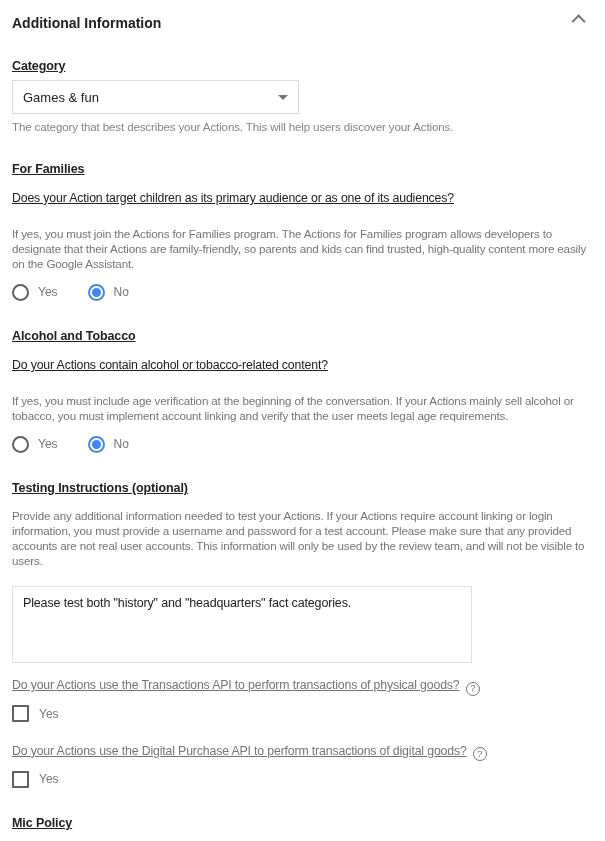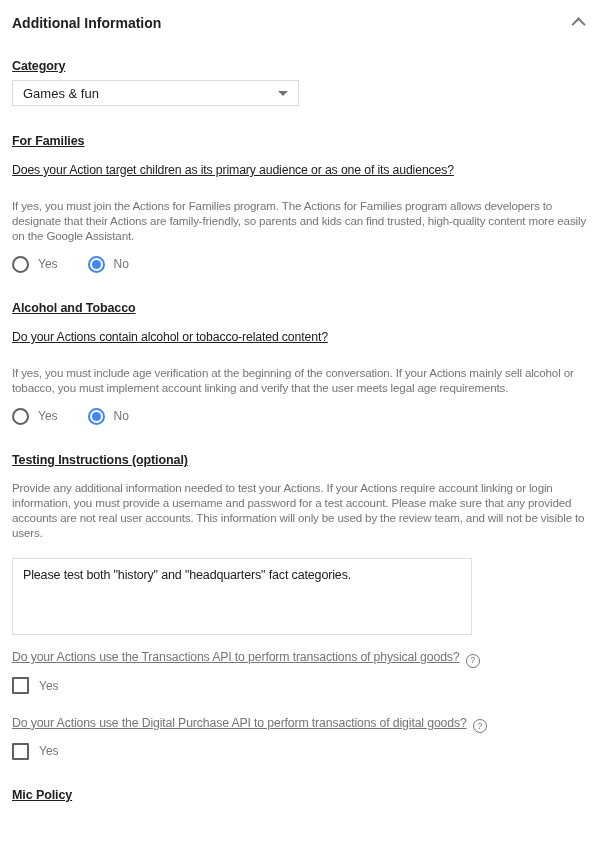--- a/index.html
+++ b/index.html
@@ -10,21 +10,20 @@
     height: 841px;
     overflow: hidden;
     font-family: "Liberation Sans", sans-serif;
     color: #212121;
   }
   .panel { padding: 0 12px; box-sizing: border-box; }
 
   .panel-header {
     display: flex;
     justify-content: space-between;
-    align-items: center;
     padding-top: 15px;
   }
   .panel-title {
     font-size: 14px;
     font-weight: bold;
     color: #212121;
   }
   .chevron-up {
     width: 8px; height: 8px;
     border-left: 2px solid #757575;
@@ -61,21 +60,21 @@
     line-height: 15px;
     letter-spacing: -0.15px;
     max-width: 585px;
   }
   .helper.light { color: #80868b; margin-top: 5px; }
 
   
   .select-box {
     margin-top: 7px;
     width: 287px;
-    height: 26px;
+    height: 34px;
     box-sizing: border-box;
     border: 1px solid #dadce0;
     display: flex;
     align-items: center;
     justify-content: space-between;
     padding: 0 10px;
     font-size: 13px;
     color: #212121;
     cursor: pointer;
     background: #fff;
@@ -186,20 +185,21 @@
     <div class="panel-title">Additional Information</div>
     <div class="chevron-up"></div>
   </div>
 
   <div>
     <div class="section-title mt-lg">Category</div>
     <div class="select-box">
       <span>Games &amp; fun</span>
       <span class="caret-down"></span>
     </div>
+    <div class="helper light">The category that best describes your Actions. This will help users discover your Actions.</div>
   </div>
 
   <div>
     <div class="section-title mt-lg">For Families</div>
     <div class="question">Does your Action target children as its primary audience or as one of its audiences?</div>
     <div class="helper">If yes, you must join the Actions for Families program. The Actions for Families program allows developers to designate that their Actions are family-friendly, so parents and kids can find trusted, high-quality content more easily on the Google Assistant.</div>
     <div class="radio-row">
       <div class="radio-option">
         <span class="radio-circle"></span>
         <span class="option-label">Yes</span>

